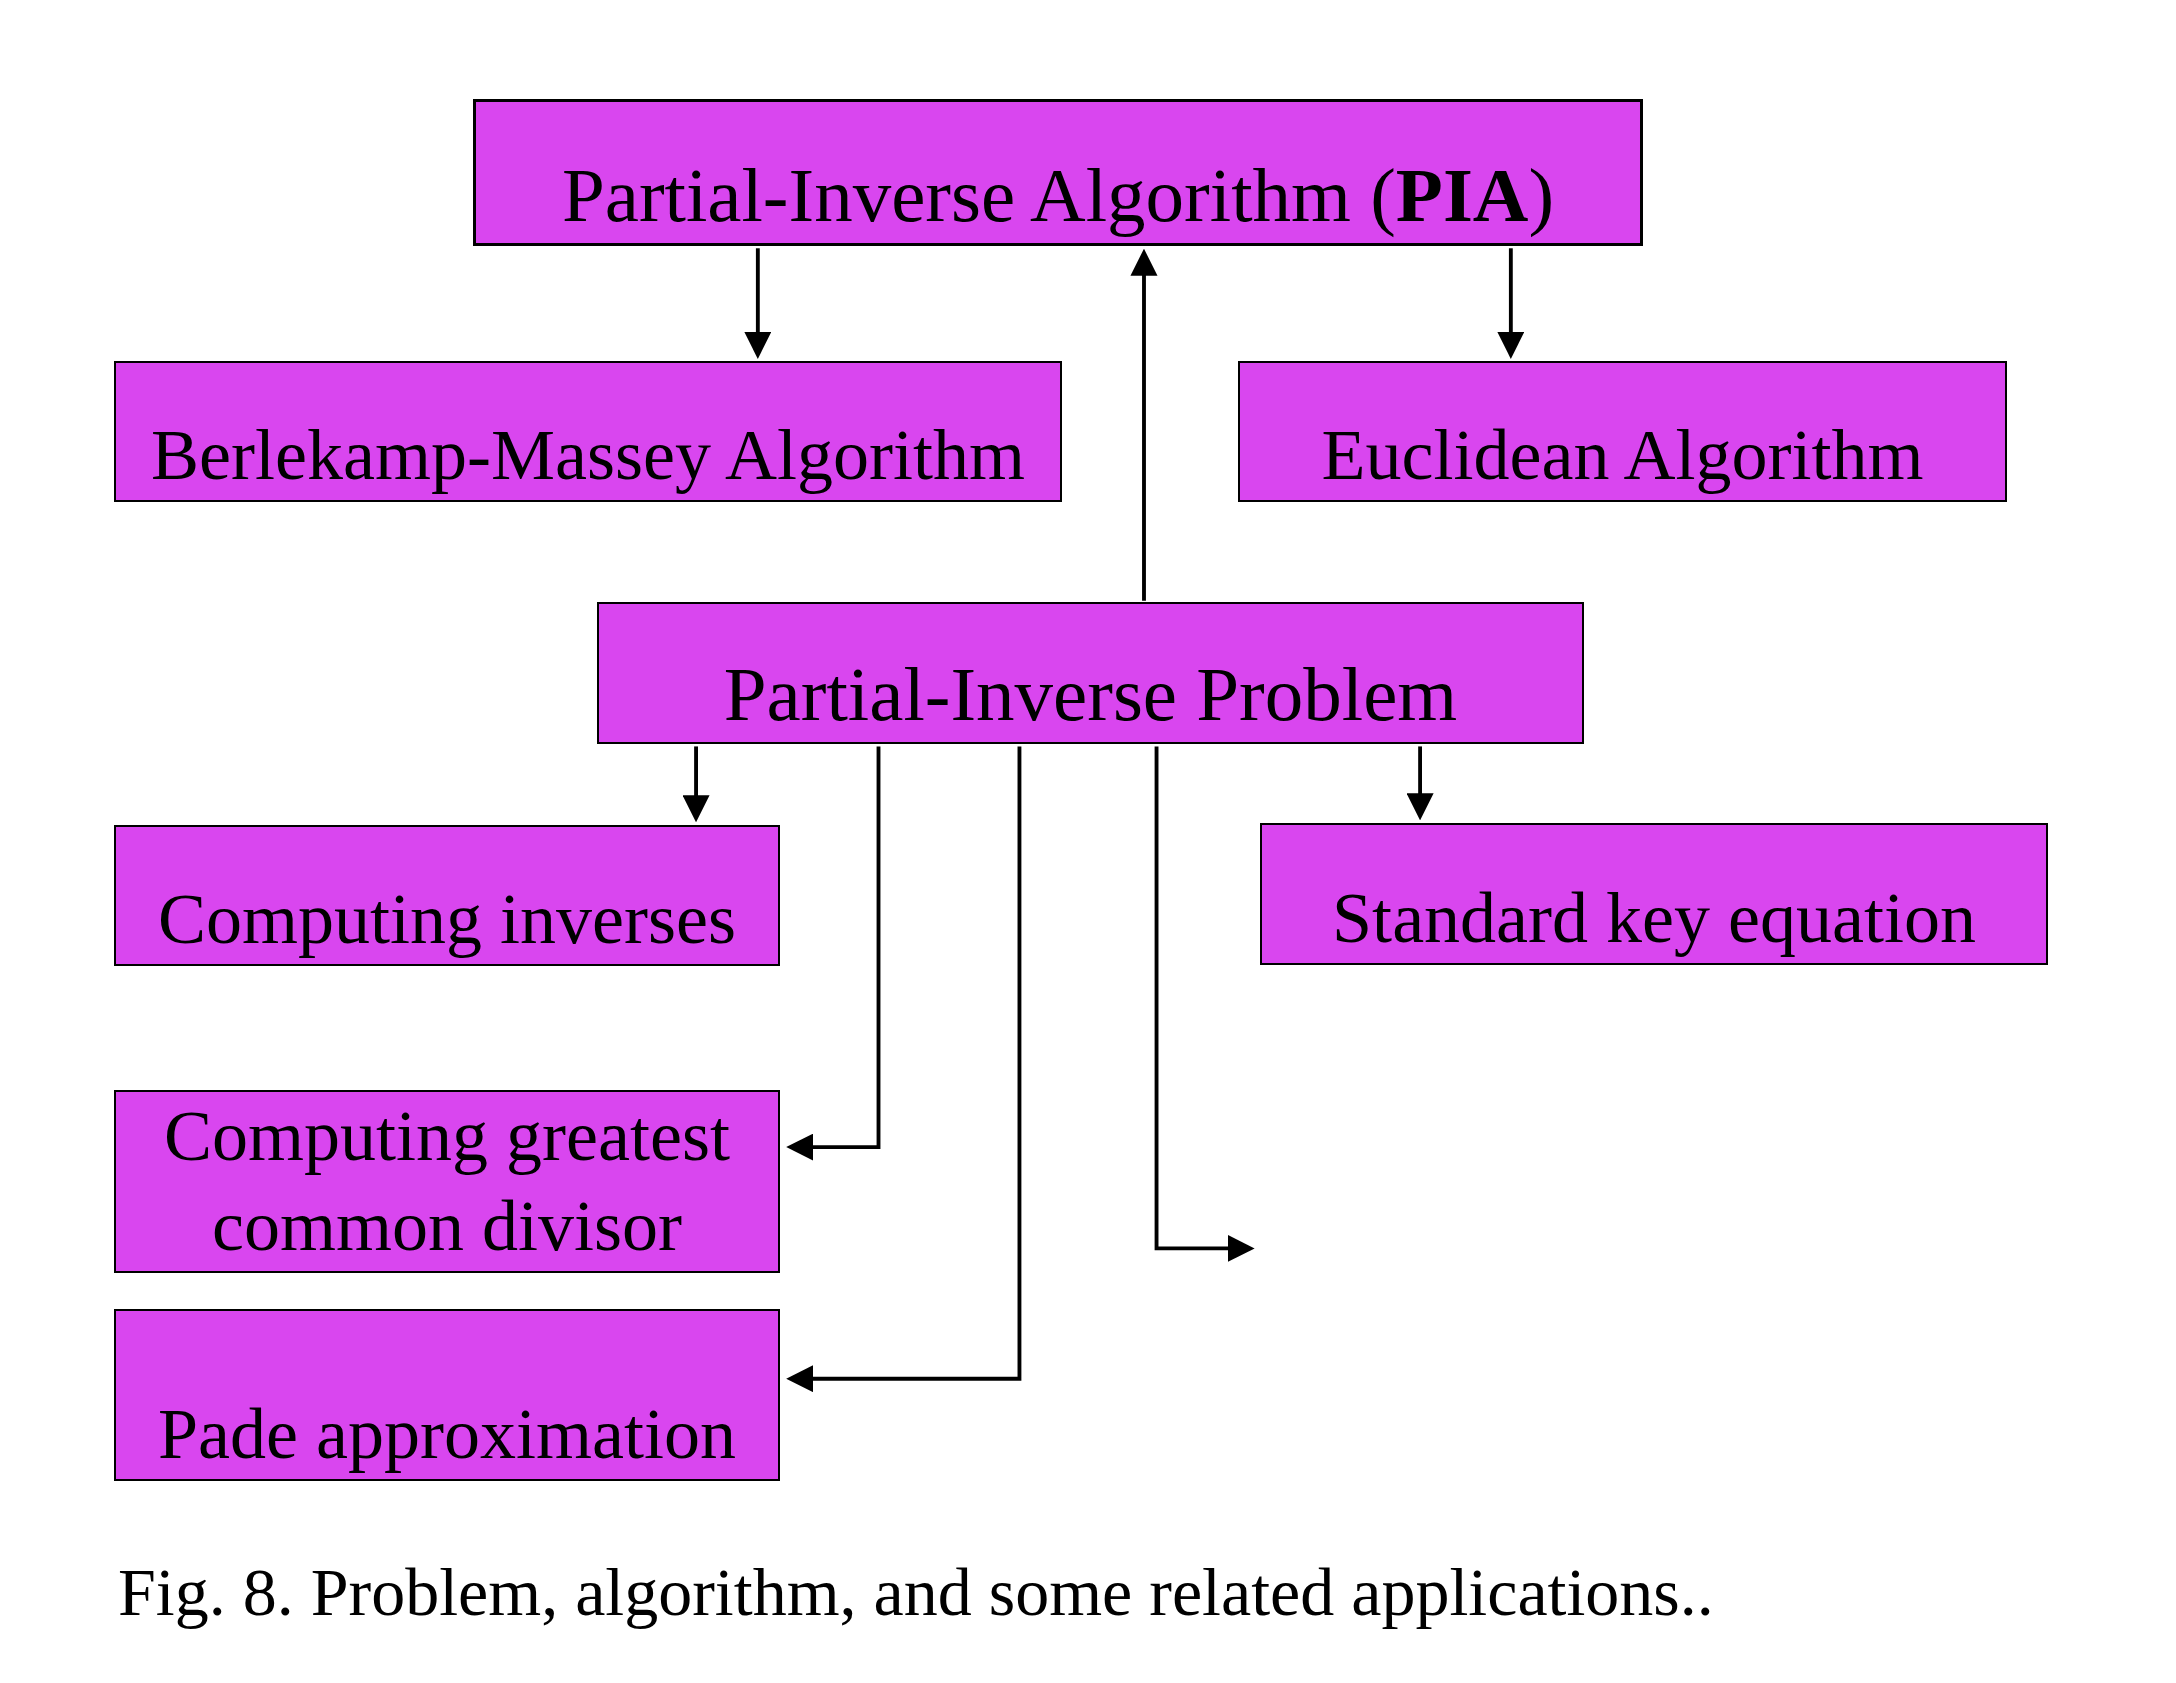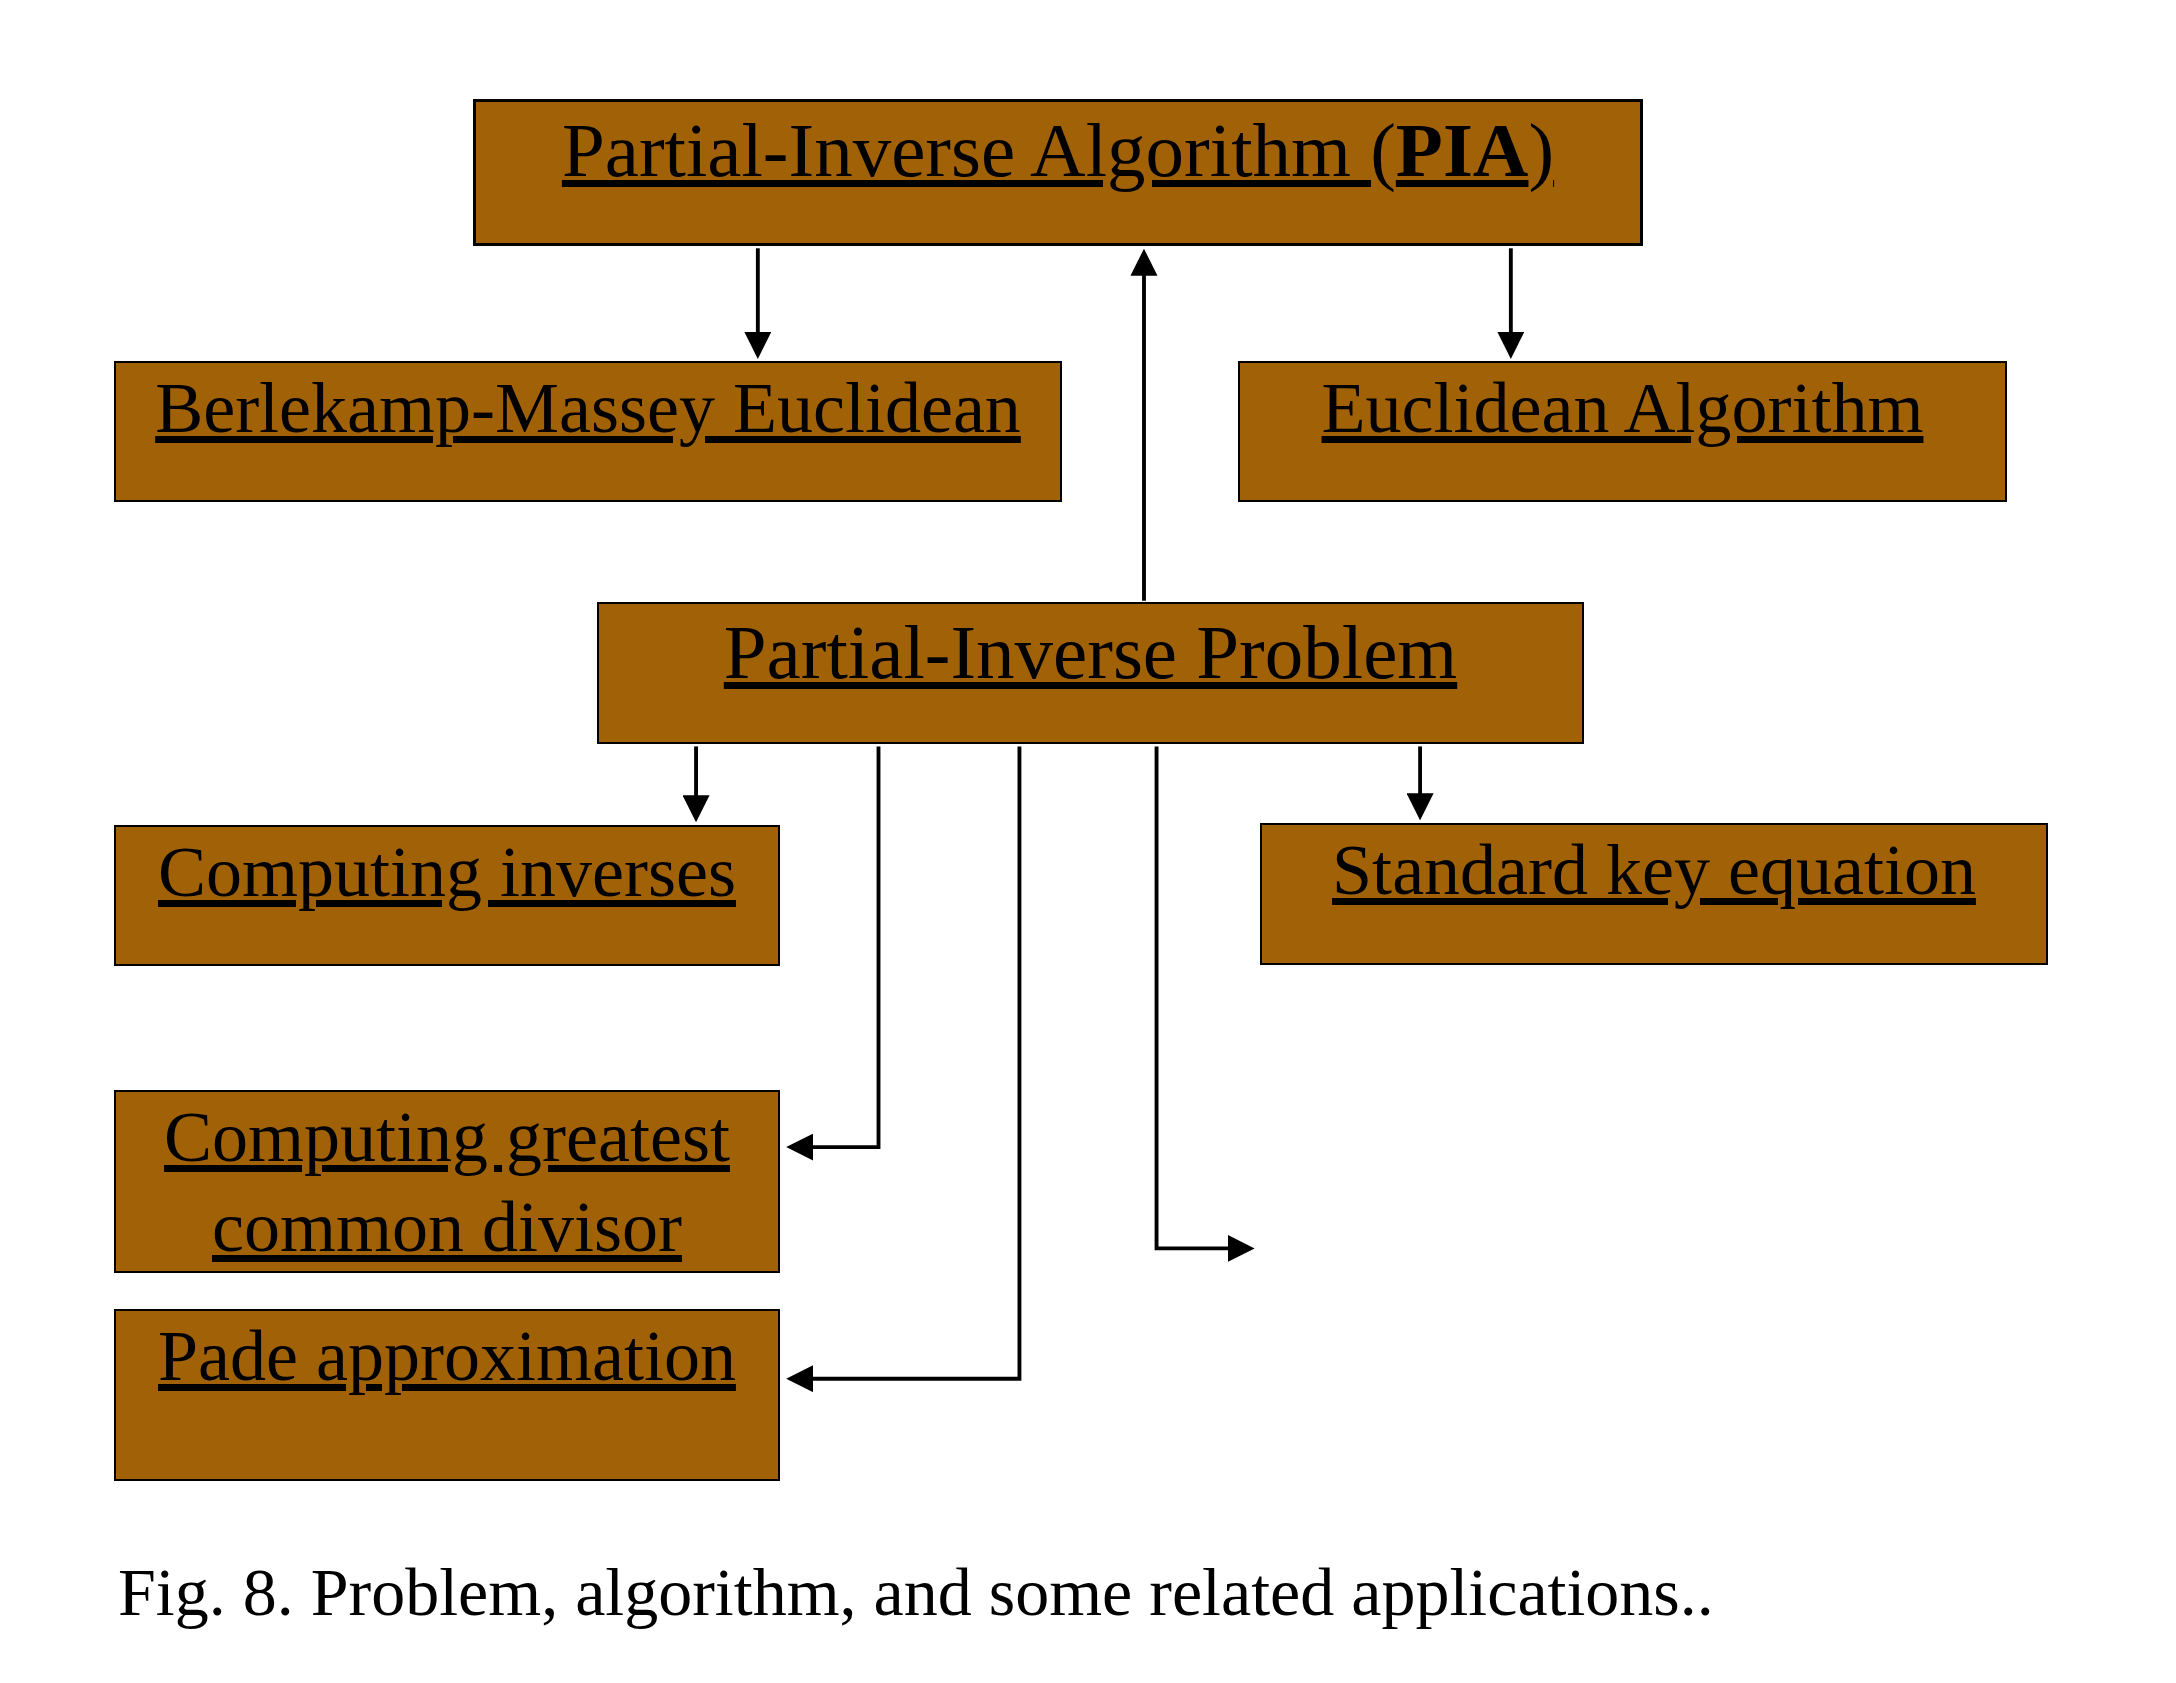--- a/index.html
+++ b/index.html
@@ -20,29 +20,28 @@
     position: absolute;
     left: 0;
     top: 0;
     width: 2176px;
     height: 1684px;
   }
   .node {
     position: absolute;
     box-sizing: border-box;
     border: 2.9px solid #000000;
-    background: #a16207;
+    background: #d946ef;
     display: flex;
-    align-items: flex-start;
+    align-items: flex-end;
     justify-content: center;
     text-align: center;
     font-size: 72px;
     line-height: 1.25;
     white-space: pre-line;
-    text-decoration: underline;
   }
   #node-pia {
     left: 473px; top: 99px; width: 1170px; height: 147px;
     font-size: 77px;
     border-width: 3.9px;
   }
   #node-berlekamp { left: 114px;  top: 361px;  width: 948px;  height: 141px; }
   #node-euclidean { left: 1238px; top: 361px;  width: 769px;  height: 141px; }
   #node-problem   { left: 597px;  top: 602px;  width: 987px; height: 142px; font-size: 77px; }
   #node-inverses  { left: 114px;  top: 825px;  width: 666px;  height: 141px; }
@@ -95,21 +94,21 @@
     <path class="edge" marker-end="url(#ah)" d="M 1056 773 L 1056 1428 L 820 1428"></path>
 
     <path class="edge" marker-end="url(#ah)" d="M 1198 773 L 1198 1293 L 1294 1293"></path>
   </svg>
 
   <div class="node" id="node-pia">
     <span><span>Partial-Inverse Algorithm (</span><b>PIA</b><span>)</span></span>
   </div>
 
   <div class="node" id="node-berlekamp">
-    <span>Berlekamp-Massey Euclidean</span>
+    <span>Berlekamp-Massey Algorithm</span>
   </div>
 
   <div class="node" id="node-euclidean">
     <span>Euclidean Algorithm</span>
   </div>
 
   <div class="node" id="node-problem">
     <span>Partial-Inverse Problem</span>
   </div>
 

